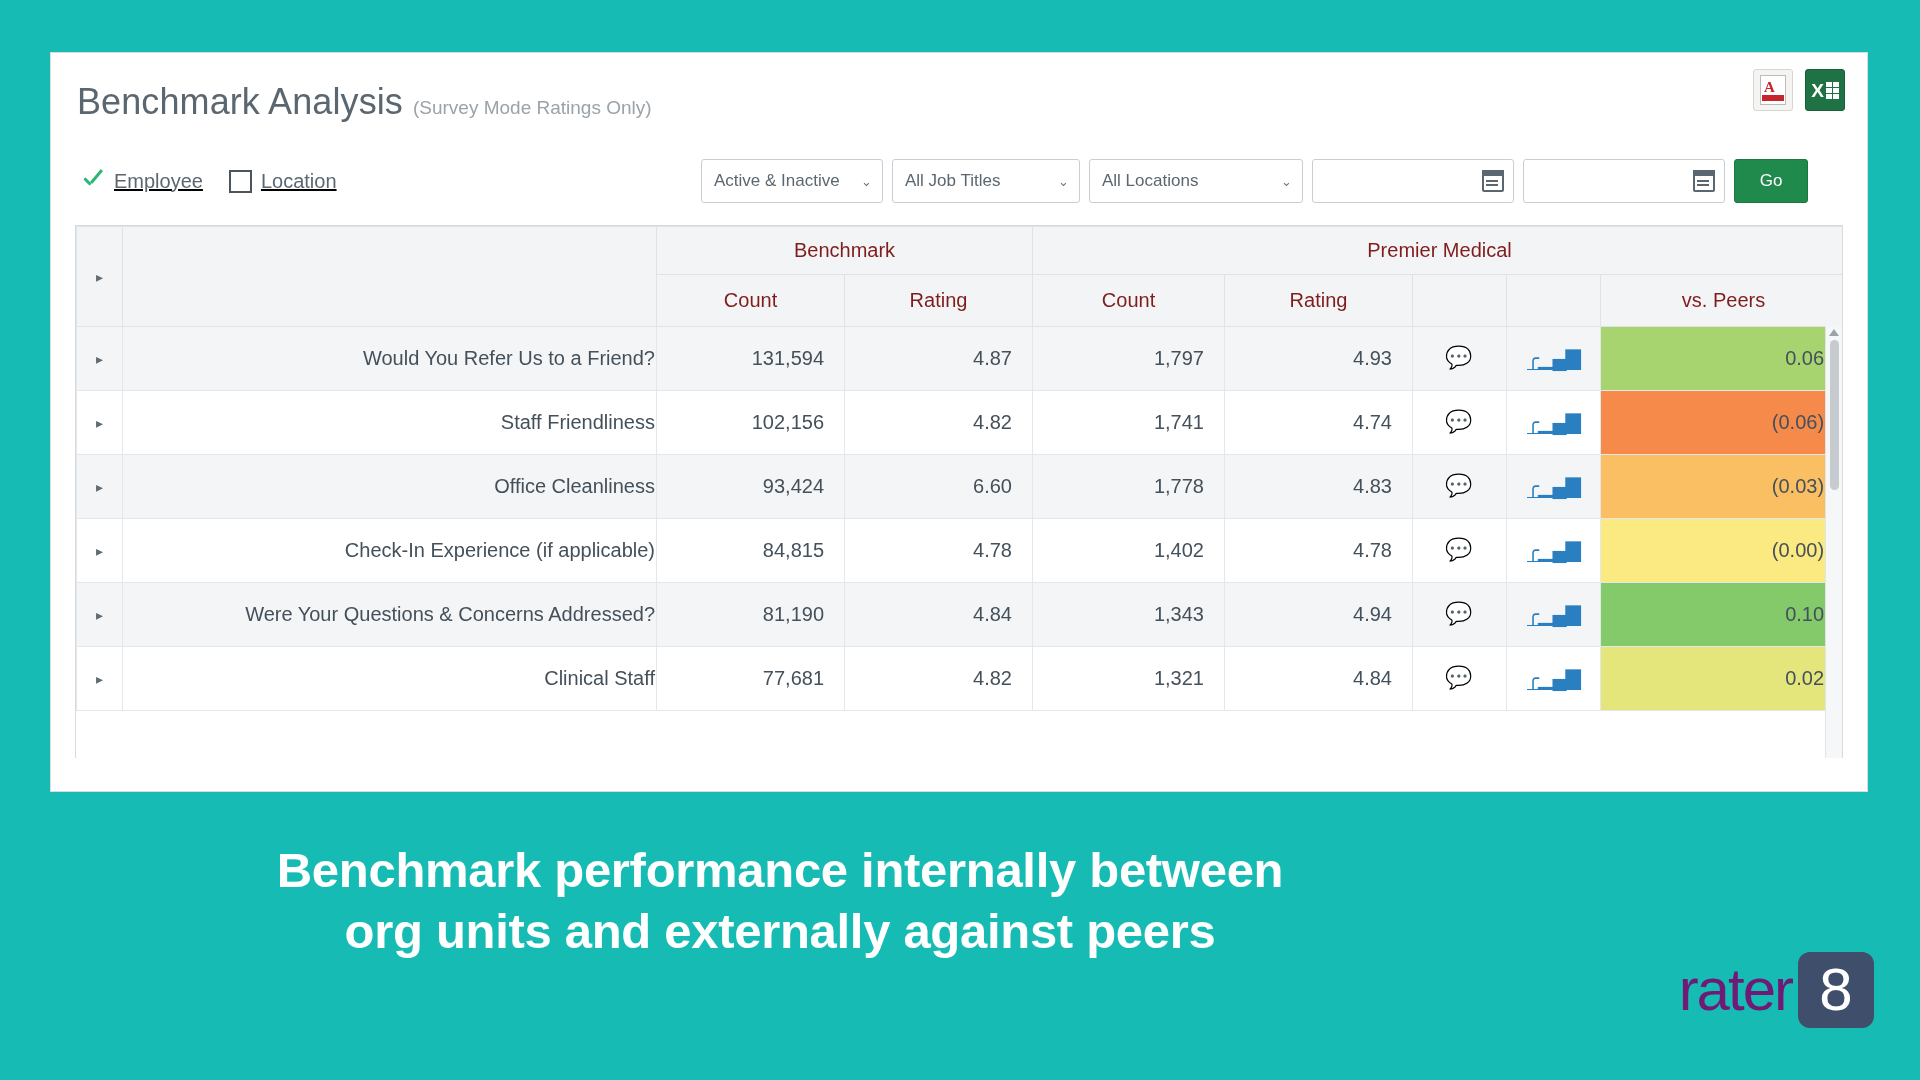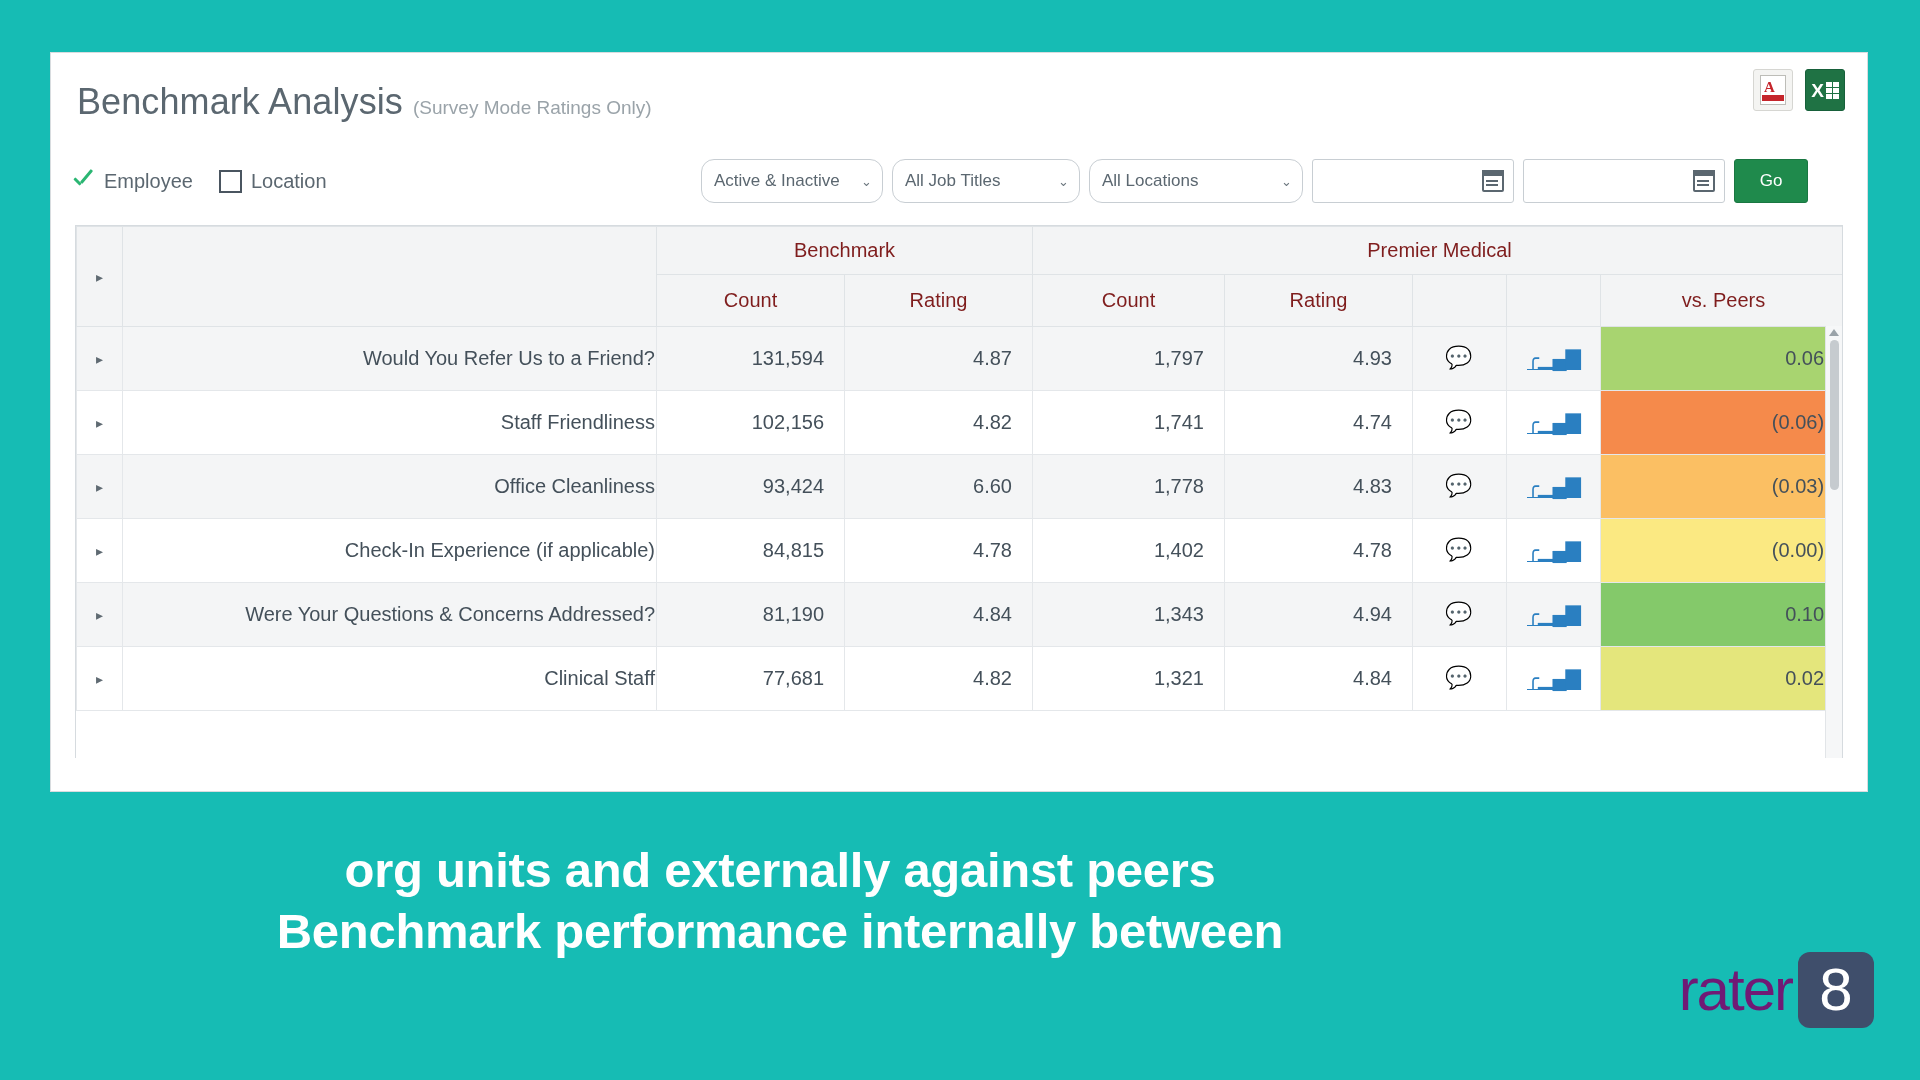--- a/index.html
+++ b/index.html
@@ -101,23 +101,24 @@
       linear-gradient(to right, #1f7244 0 1px, transparent 1px);
     background-size: 100% 6px, 100% 12px, 7px 100%;
     background-repeat: no-repeat;
     background-position: 0 5px, 0 11px, 6px 0;
   }
 
   
   .filters {
     position: relative;
     height: 72px;
-    padding-left: 20px;
+    padding-left: 30px;
     display: flex;
     align-items: center;
+    text-decoration: underline;
   }
   .toggle-group { display: flex; align-items: center; gap: 26px; }
   .toggle {
     display: flex; align-items: center; gap: 9px;
     font-size: 20px; color: #5b6770;
     cursor: pointer;
   }
   .check-on {
     width: 24px; height: 24px;
     position: relative;
@@ -149,21 +150,21 @@
   .filter-controls {
     position: absolute;
     left: 650px;
     display: flex;
     align-items: center;
     gap: 9px;
   }
   .select {
     height: 44px;
     border: 1px solid #c8ced3;
-    border-radius: 13px;
+    border-radius: 3px;
     background: #fff;
     display: flex;
     align-items: center;
     padding: 0 10px 0 12px;
     font-size: 17px;
     color: #5b6770;
     cursor: pointer;
     position: relative;
     white-space: nowrap;
   }
@@ -510,20 +511,20 @@
     </table>
 
     <div class="vscroll">
       <div class="arrow-up"></div>
       <div class="thumb"></div>
     </div>
   </div>
 </div>
 
 <div class="caption">
+  <div>Benchmark performance internally between</div>
   <div>org units and externally against peers</div>
-  <div>Benchmark performance internally between</div>
 </div>
 
 <div class="logo">
   <span class="logo-word">rater</span>
   <span class="logo-badge">8</span>
 </div>
 
 </body></html>

